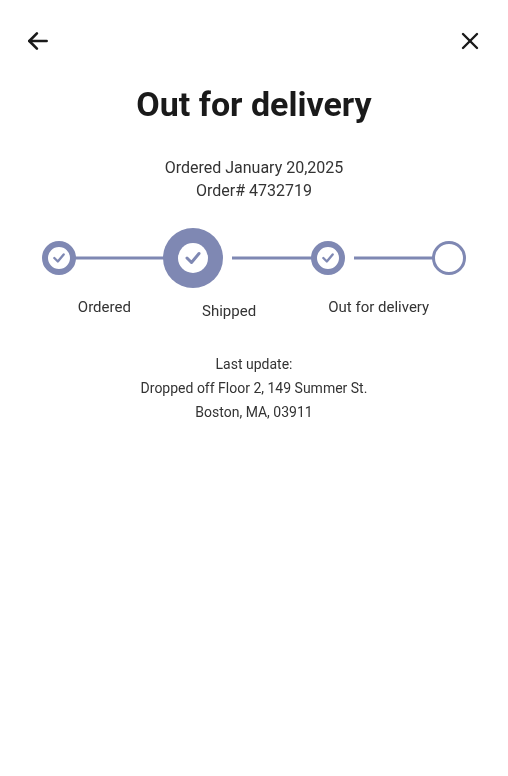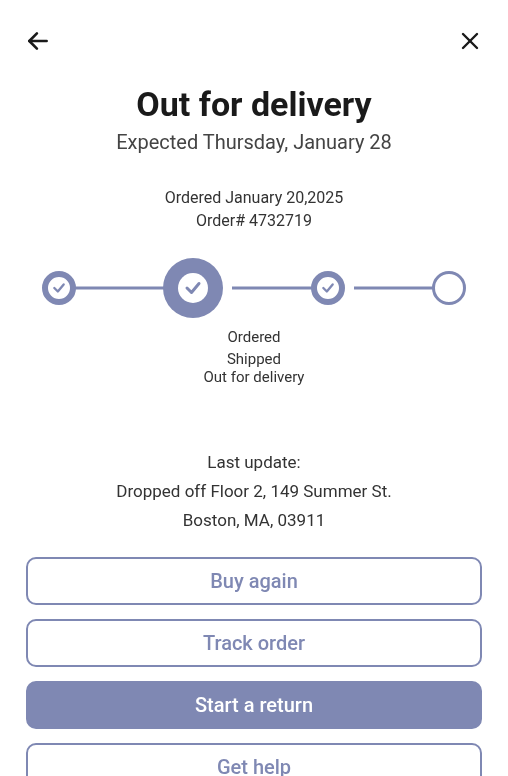--- a/index.html
+++ b/index.html
@@ -121,31 +121,30 @@
       height: 34px;
       border: 3px solid #7f88b3;
       background: #fff;
     }
     .tracker-labels {
       display: flex;
       justify-content: flex-start;
       margin-top: 8px;
       font-size: 15px;
       color: #333;
-      flex-direction: column;
     }
     .tracker-labels .lbl {
       flex: 1;
       text-align: center;
     }
     .tracker-labels .lbl.wide { flex: 1.4; }
     .tracker-labels .lbl.shipped { margin-top: 4px; }
     .last-update {
-      margin-top: 62px;
-      font-size: 17px;
+      margin-top: 33px;
+      font-size: 14px;
       color: #333;
       line-height: 1.7;
     }
     .actions {
       margin-top: 22px;
       display: flex;
       flex-direction: column;
       gap: 14px;
       padding: 0 2px;
     }
@@ -180,21 +179,20 @@
   <div class="icon-btn">
     <svg width="24" height="24" viewBox="0 0 24 24" fill="none" stroke="#1a1a1a" stroke-width="2.4" stroke-linecap="round">
       <line x1="5" y1="5" x2="19" y2="19"></line>
       <line x1="19" y1="5" x2="5" y2="19"></line>
     </svg>
   </div>
 </div>
 
 <div class="content">
   <h1 class="title">Out for delivery</h1>
-  <div class="expected">Expected Thursday, January 28</div>
 
   <div class="order-meta">
     <div>Ordered January 20,2025</div>
     <div>Order# 4732719</div>
   </div>
 
   <div class="tracker">
     <div class="tracker-circles">
       <div class="line line1"></div>
       <div class="line line2"></div>
@@ -237,19 +235,13 @@
       <div class="lbl wide">Out for delivery</div>
     </div>
   </div>
 
   <div class="last-update">
     <div>Last update:</div>
     <div>Dropped off Floor 2, 149 Summer St.</div>
     <div>Boston, MA, 03911</div>
   </div>
 
-  <div class="actions">
-    <div class="btn">Buy again</div>
-    <div class="btn">Track order</div>
-    <div class="btn primary">Start a return</div>
-    <div class="btn">Get help</div>
-  </div>
 </div>
 
 </body></html>

